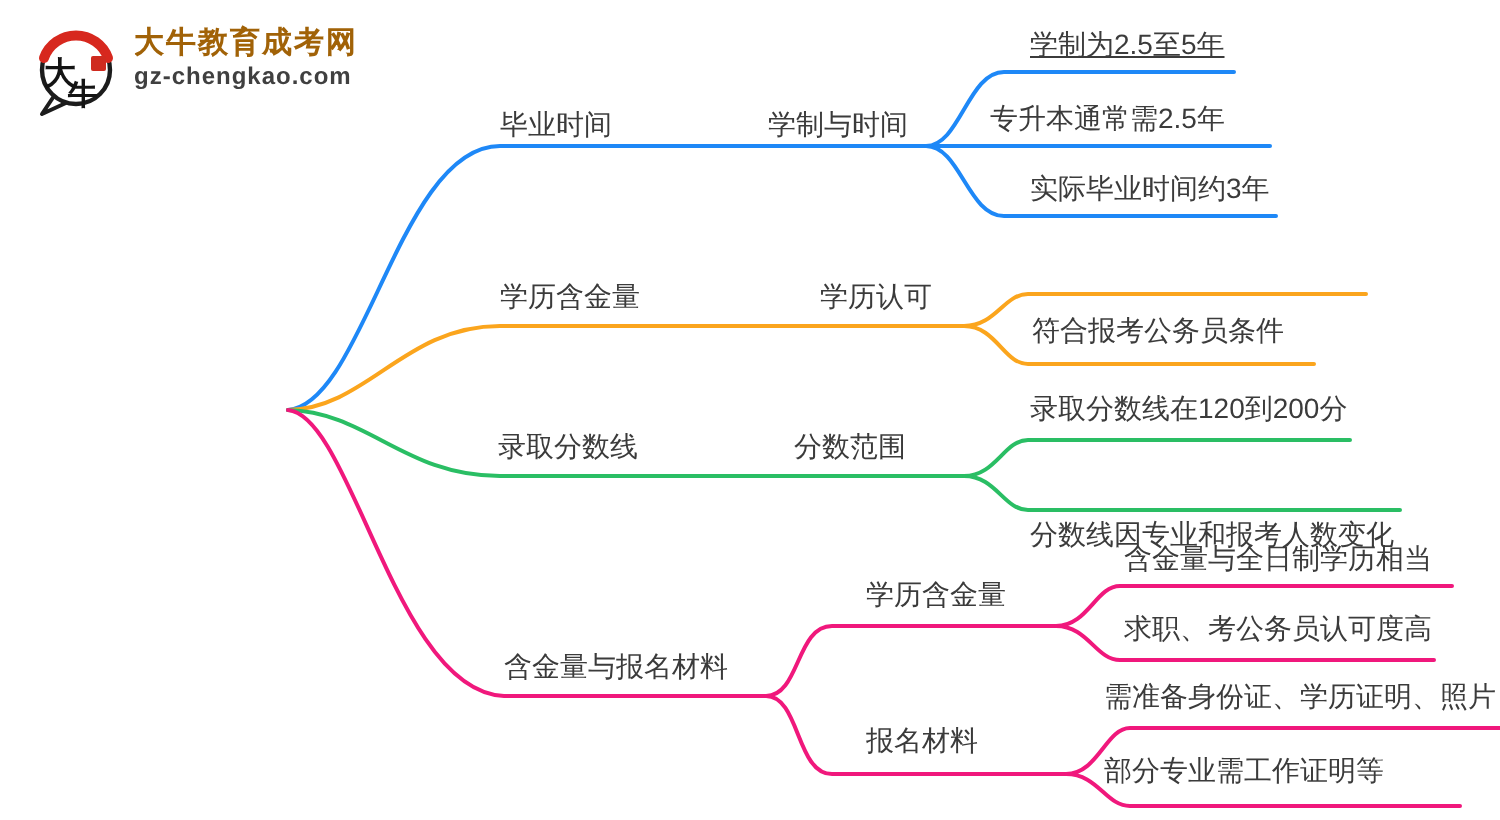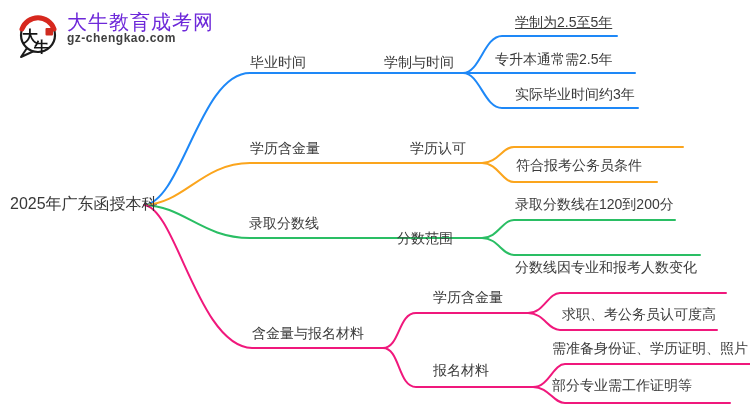--- a/index.html
+++ b/index.html
@@ -8,21 +8,21 @@
     font-family:"Liberation Sans","DejaVu Sans",sans-serif;overflow:hidden;
   }
   .connectors{position:absolute;left:0;top:0;}
   .lbl{
     position:absolute;font-size:14px;line-height:17px;color:#3b3b3b;
     white-space:nowrap;letter-spacing:0px;
   }
   .root-lbl{font-size:16px;line-height:20px;color:#383838;}
   .logo{position:absolute;left:14px;top:13px;display:flex;align-items:flex-start;}
   .logo-text{margin-left:5px;}
-  .site-name{font-size:20px;font-weight:normal;color:#6d28d9;line-height:18px;letter-spacing:1px;}
+  .site-name{font-size:15px;font-weight:bold;color:#a16207;line-height:18px;letter-spacing:1px;}
   .site-domain{font-size:12px;font-weight:bold;color:#404040;line-height:14px;letter-spacing:0.5px;}
 </style>
 </head>
 <body>
 
 <div class="canvas">
 
   <svg class="connectors" width="750" height="410" viewBox="0 0 750 410" fill="none" stroke-width="2" stroke-linecap="round">
 
     <path stroke="#1e88f7" d="M144,205 C182,202 200,73 250,73 L463,73"></path>
@@ -55,37 +55,37 @@
       <text x="8" y="29" font-size="16" font-weight="bold" fill="#141414">大</text>
       <text x="20" y="39" font-size="15" font-weight="bold" fill="#141414">牛</text>
       <rect x="31.5" y="15" width="7.5" height="7.5" rx="1" fill="#cf2b1f"></rect>
     </svg>
     <div class="logo-text">
       <div class="site-name">大牛教育成考网</div>
       <div class="site-domain">gz-chengkao.com</div>
     </div>
   </div>
 
-  <div class="lbl root-lbl" style="left:10px;top:194px;">2025年广东函授本科</div>
 
   <div class="lbl" style="left:250px;top:54px;">毕业时间</div>
   <div class="lbl" style="left:384px;top:54px;">学制与时间</div>
   <div class="lbl" style="left:515px;top:14px;text-decoration:underline;">学制为2.5至5年</div>
   <div class="lbl" style="left:495px;top:51px;">专升本通常需2.5年</div>
   <div class="lbl" style="left:515px;top:86px;">实际毕业时间约3年</div>
 
   <div class="lbl" style="left:250px;top:140px;">学历含金量</div>
   <div class="lbl" style="left:410px;top:140px;">学历认可</div>
   <div class="lbl" style="left:516px;top:157px;">符合报考公务员条件</div>
 
   <div class="lbl" style="left:249px;top:215px;">录取分数线</div>
-  <div class="lbl" style="left:397px;top:230px;">分数范围</div>
+  <div class="lbl" style="left:397px;top:215px;">分数范围</div>
   <div class="lbl" style="left:515px;top:196px;">录取分数线在120到200分</div>
   <div class="lbl" style="left:515px;top:231px;margin-top:28px;">分数线因专业和报考人数变化</div>
 
   <div class="lbl" style="left:252px;top:325px;">含金量与报名材料</div>
   <div class="lbl" style="left:433px;top:289px;">学历含金量</div>
+  <div class="lbl" style="left:562px;top:271px;">含金量与全日制学历相当</div>
   <div class="lbl" style="left:562px;top:306px;">求职、考公务员认可度高</div>
   <div class="lbl" style="left:433px;top:362px;">报名材料</div>
   <div class="lbl" style="left:552px;top:340px;">需准备身份证、学历证明、照片</div>
   <div class="lbl" style="left:552px;top:377px;">部分专业需工作证明等</div>
 
 </div>
 
 </body></html>

